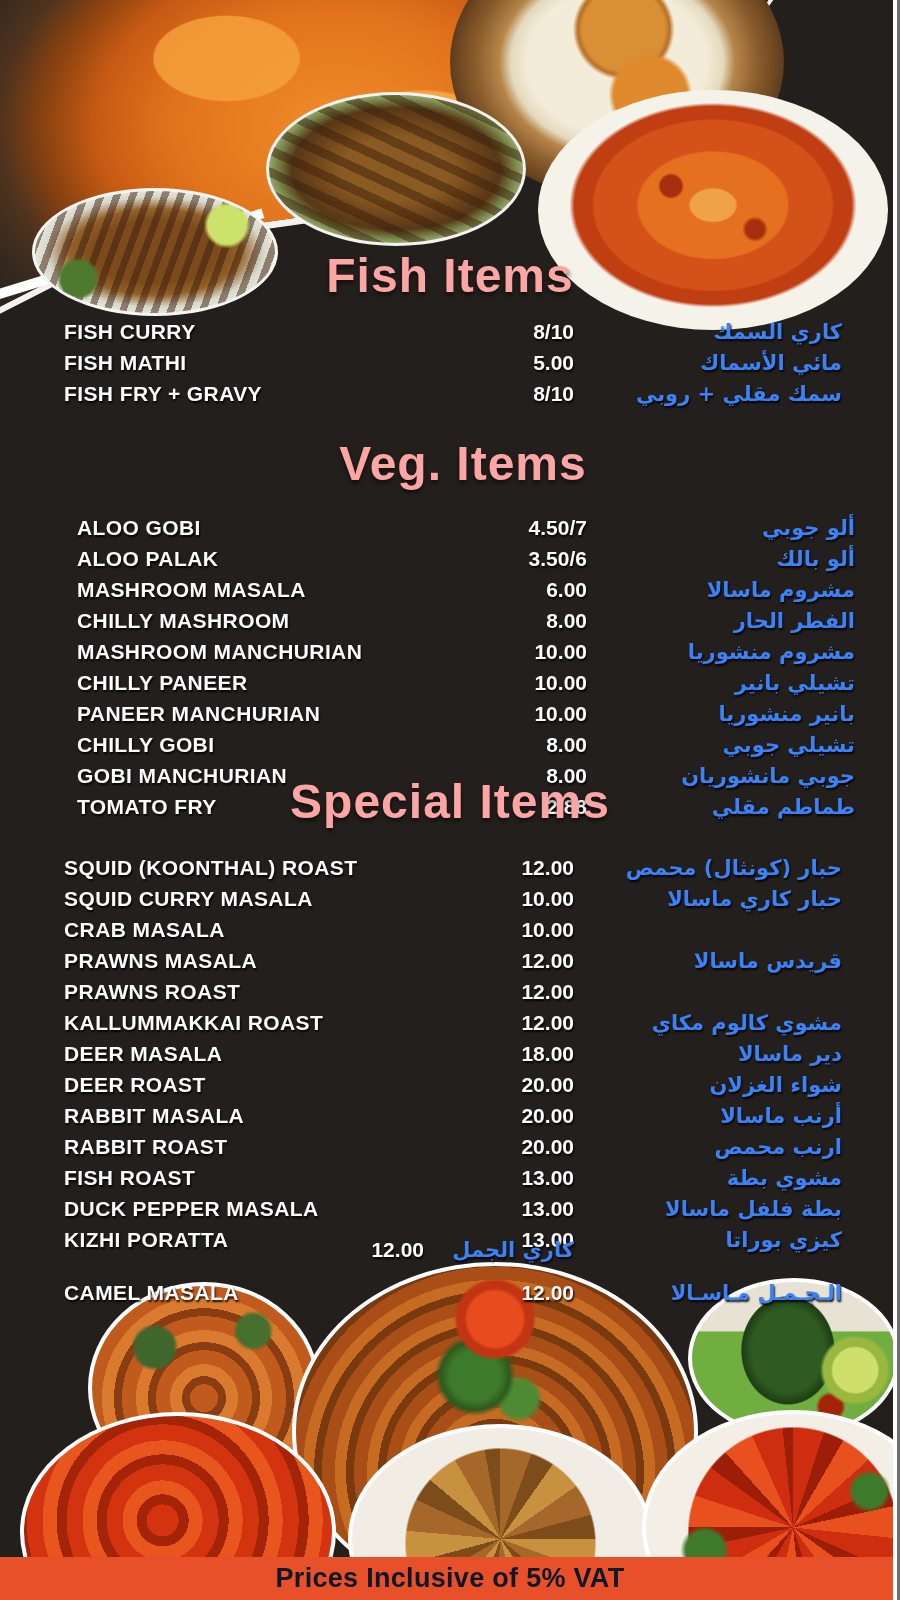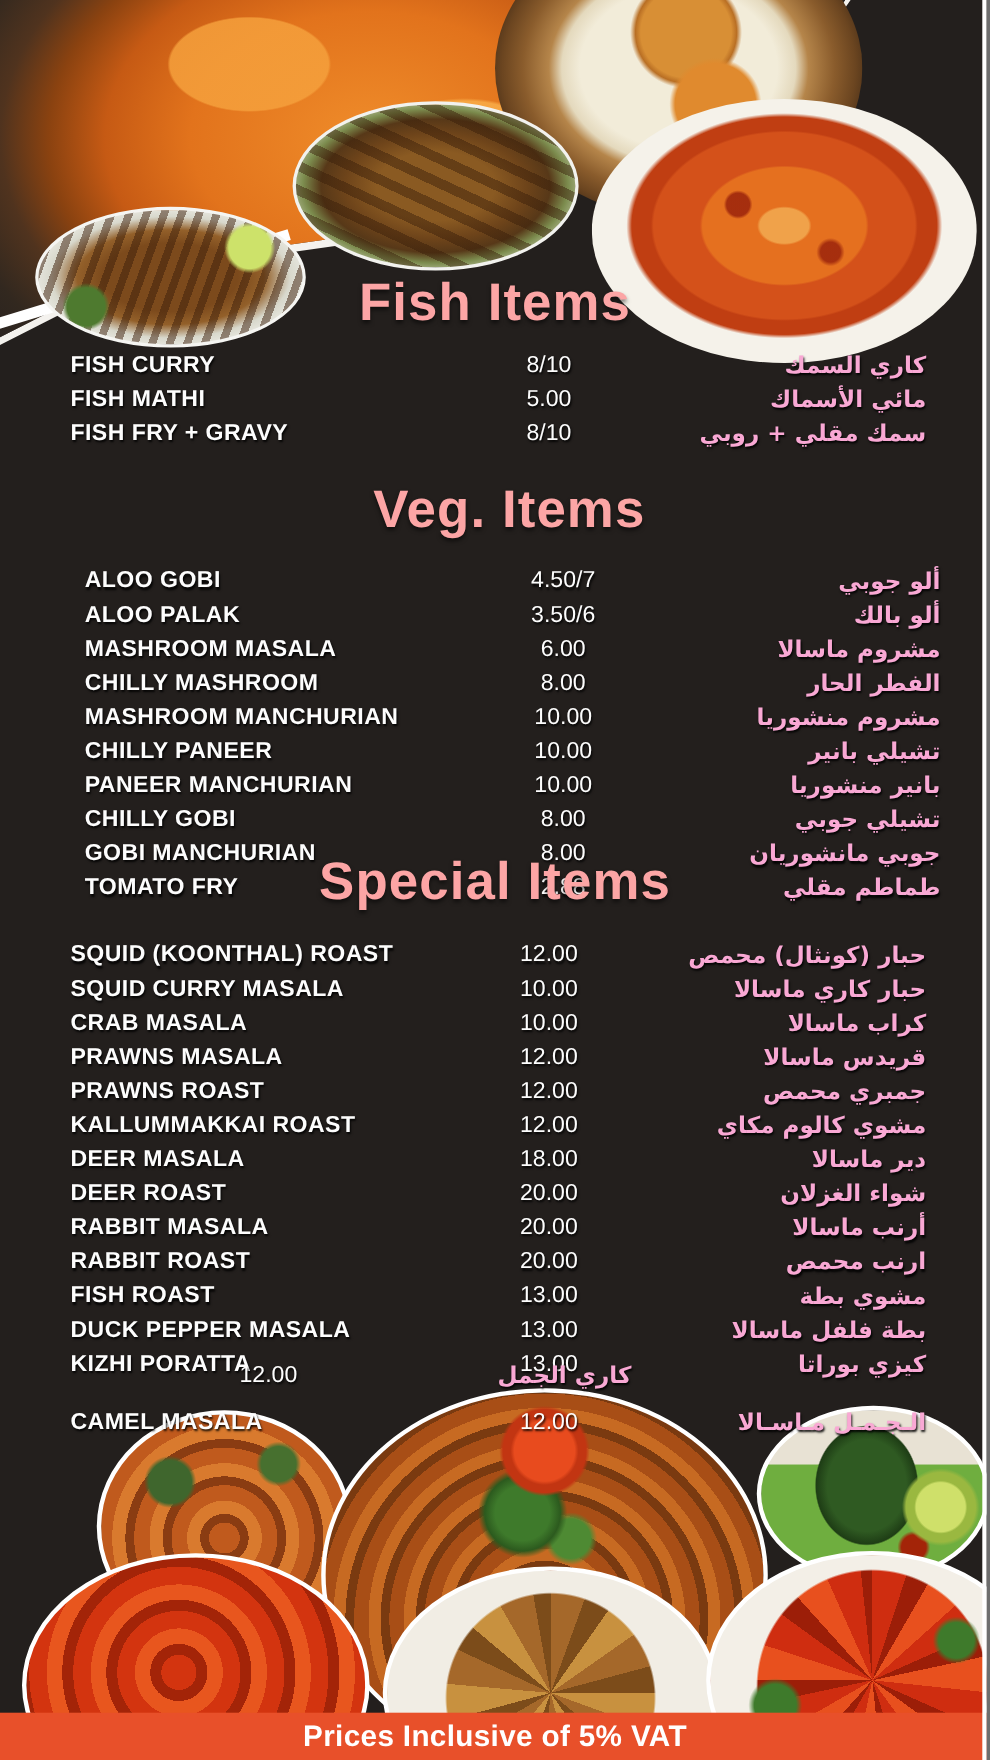--- a/index.html
+++ b/index.html
@@ -39,22 +39,22 @@
   .diag-streak{position:absolute;left:-24px;top:296px;width:300px;height:10px;background:#fff;transform:rotate(-17deg);transform-origin:left center;}
 
   
   .section{position:absolute;left:0;width:900px;z-index:5;}
   .section-title{margin:12px;height:56px;line-height:56px;text-align:center;font-size:48px;font-weight:800;
     letter-spacing:1px;color:#fca5a5;text-shadow:0 3px 4px rgba(0,0,0,.55);}
   .rows{display:flex;flex-direction:column;}
   .row{display:grid;grid-template-columns:360px 150px 1fr;align-items:center;height:31px;padding:0 58px 0 64px;}
   .cell{white-space:nowrap;}
   .en{font-weight:700;font-size:21px;color:#fdfdfd;letter-spacing:.4px;text-shadow:1px 2px 2px rgba(0,0,0,.9);}
-  .price{font-weight:400;font-size:21px;color:#fdfdfd;text-align:center;text-shadow:1px 2px 2px rgba(0,0,0,.9);}
-  .ar{font-weight:700;font-size:21px;color:#f9a8d4;text-align:right;direction:rtl;
+  .price{font-weight:700;font-size:21px;color:#fdfdfd;text-align:right;text-shadow:1px 2px 2px rgba(0,0,0,.9);}
+  .ar{font-weight:700;font-size:21px;color:#3b82f6;text-align:right;direction:rtl;
     font-family:"DejaVu Sans",sans-serif;text-shadow:1px 2px 2px rgba(0,0,0,.9);}
   .section-fish{top:236px;} .section-fish .rows{margin-top:0;}
   .section-veg{top:424px;padding-left:13px;}  .section-veg .rows{margin-top:20px;}
   .section-special{top:762px;} .section-special .rows{margin-top:22px;}
   
   .row[data-id="camel-curry"]{margin-top:-21px;}
   .row[data-id="camel-masala"]{margin-top:12px;}
 
   
   .bottom-collage{position:absolute;left:0;top:1256px;width:900px;height:302px;overflow:hidden;z-index:2;}
@@ -80,21 +80,21 @@
     repeating-conic-gradient(#a5682a 0 20deg,#7c4c1a 20deg 35deg,#c8913f 35deg 55deg);}
   .c-red-rings{left:642px;top:154px;width:302px;height:235px;background:
     radial-gradient(circle at 20% 60%,#3e7a2b 0 7%,transparent 9%),
     radial-gradient(circle at 76% 34%,#3e7a2b 0 6%,transparent 8%),
     radial-gradient(circle at 50% 52%,rgba(0,0,0,0) 0 55%,#f3efe7 56% 100%),
     repeating-conic-gradient(#cf2d10 0 18deg,#9c1e08 18deg 30deg,#e8501e 30deg 48deg);}
 
   
   .vat-bar{position:absolute;left:0;top:1557px;width:900px;height:43px;background:#E8502A;z-index:30;
     display:flex;align-items:center;justify-content:center;}
-  .vat-text{color:#ffffff;font-size:27px;font-weight:700;letter-spacing:.3px;}
+  .vat-text{color:#0f172a;font-size:27px;font-weight:700;letter-spacing:.3px;}
   .edge-white{position:absolute;top:0;right:3px;width:4px;height:1600px;background:#ffffff;z-index:35;}
   .edge-gray{position:absolute;top:0;right:0;width:3px;height:1600px;background:#6e6e6e;z-index:36;}
 </style>
 </head>
 <body>
 
 <div class="menu">
 
   <div class="banner">
     <div class="pan-edge"></div>
@@ -218,33 +218,31 @@
 
         <div class="row" data-id="squid-curry-masala">
           <span class="cell en">SQUID CURRY MASALA</span>
           <span class="cell price">10.00</span>
           <span class="cell ar">حبار كاري ماسالا</span>
         </div>
 
         <div class="row" data-id="crab-masala">
           <span class="cell en">CRAB MASALA</span>
           <span class="cell price">10.00</span>
-          <span class="cell ar">كراب ماسالا</span>
         </div>
 
         <div class="row" data-id="prawns-masala">
           <span class="cell en">PRAWNS MASALA</span>
           <span class="cell price">12.00</span>
           <span class="cell ar">قريدس ماسالا</span>
         </div>
 
         <div class="row" data-id="prawns-roast">
           <span class="cell en">PRAWNS ROAST</span>
           <span class="cell price">12.00</span>
-          <span class="cell ar">جمبري محمص</span>
         </div>
 
         <div class="row" data-id="kallummakkai-roast">
           <span class="cell en">KALLUMMAKKAI ROAST</span>
           <span class="cell price">12.00</span>
           <span class="cell ar">مشوي كالوم مكاي</span>
         </div>
 
         <div class="row" data-id="deer-masala">
           <span class="cell en">DEER MASALA</span>

